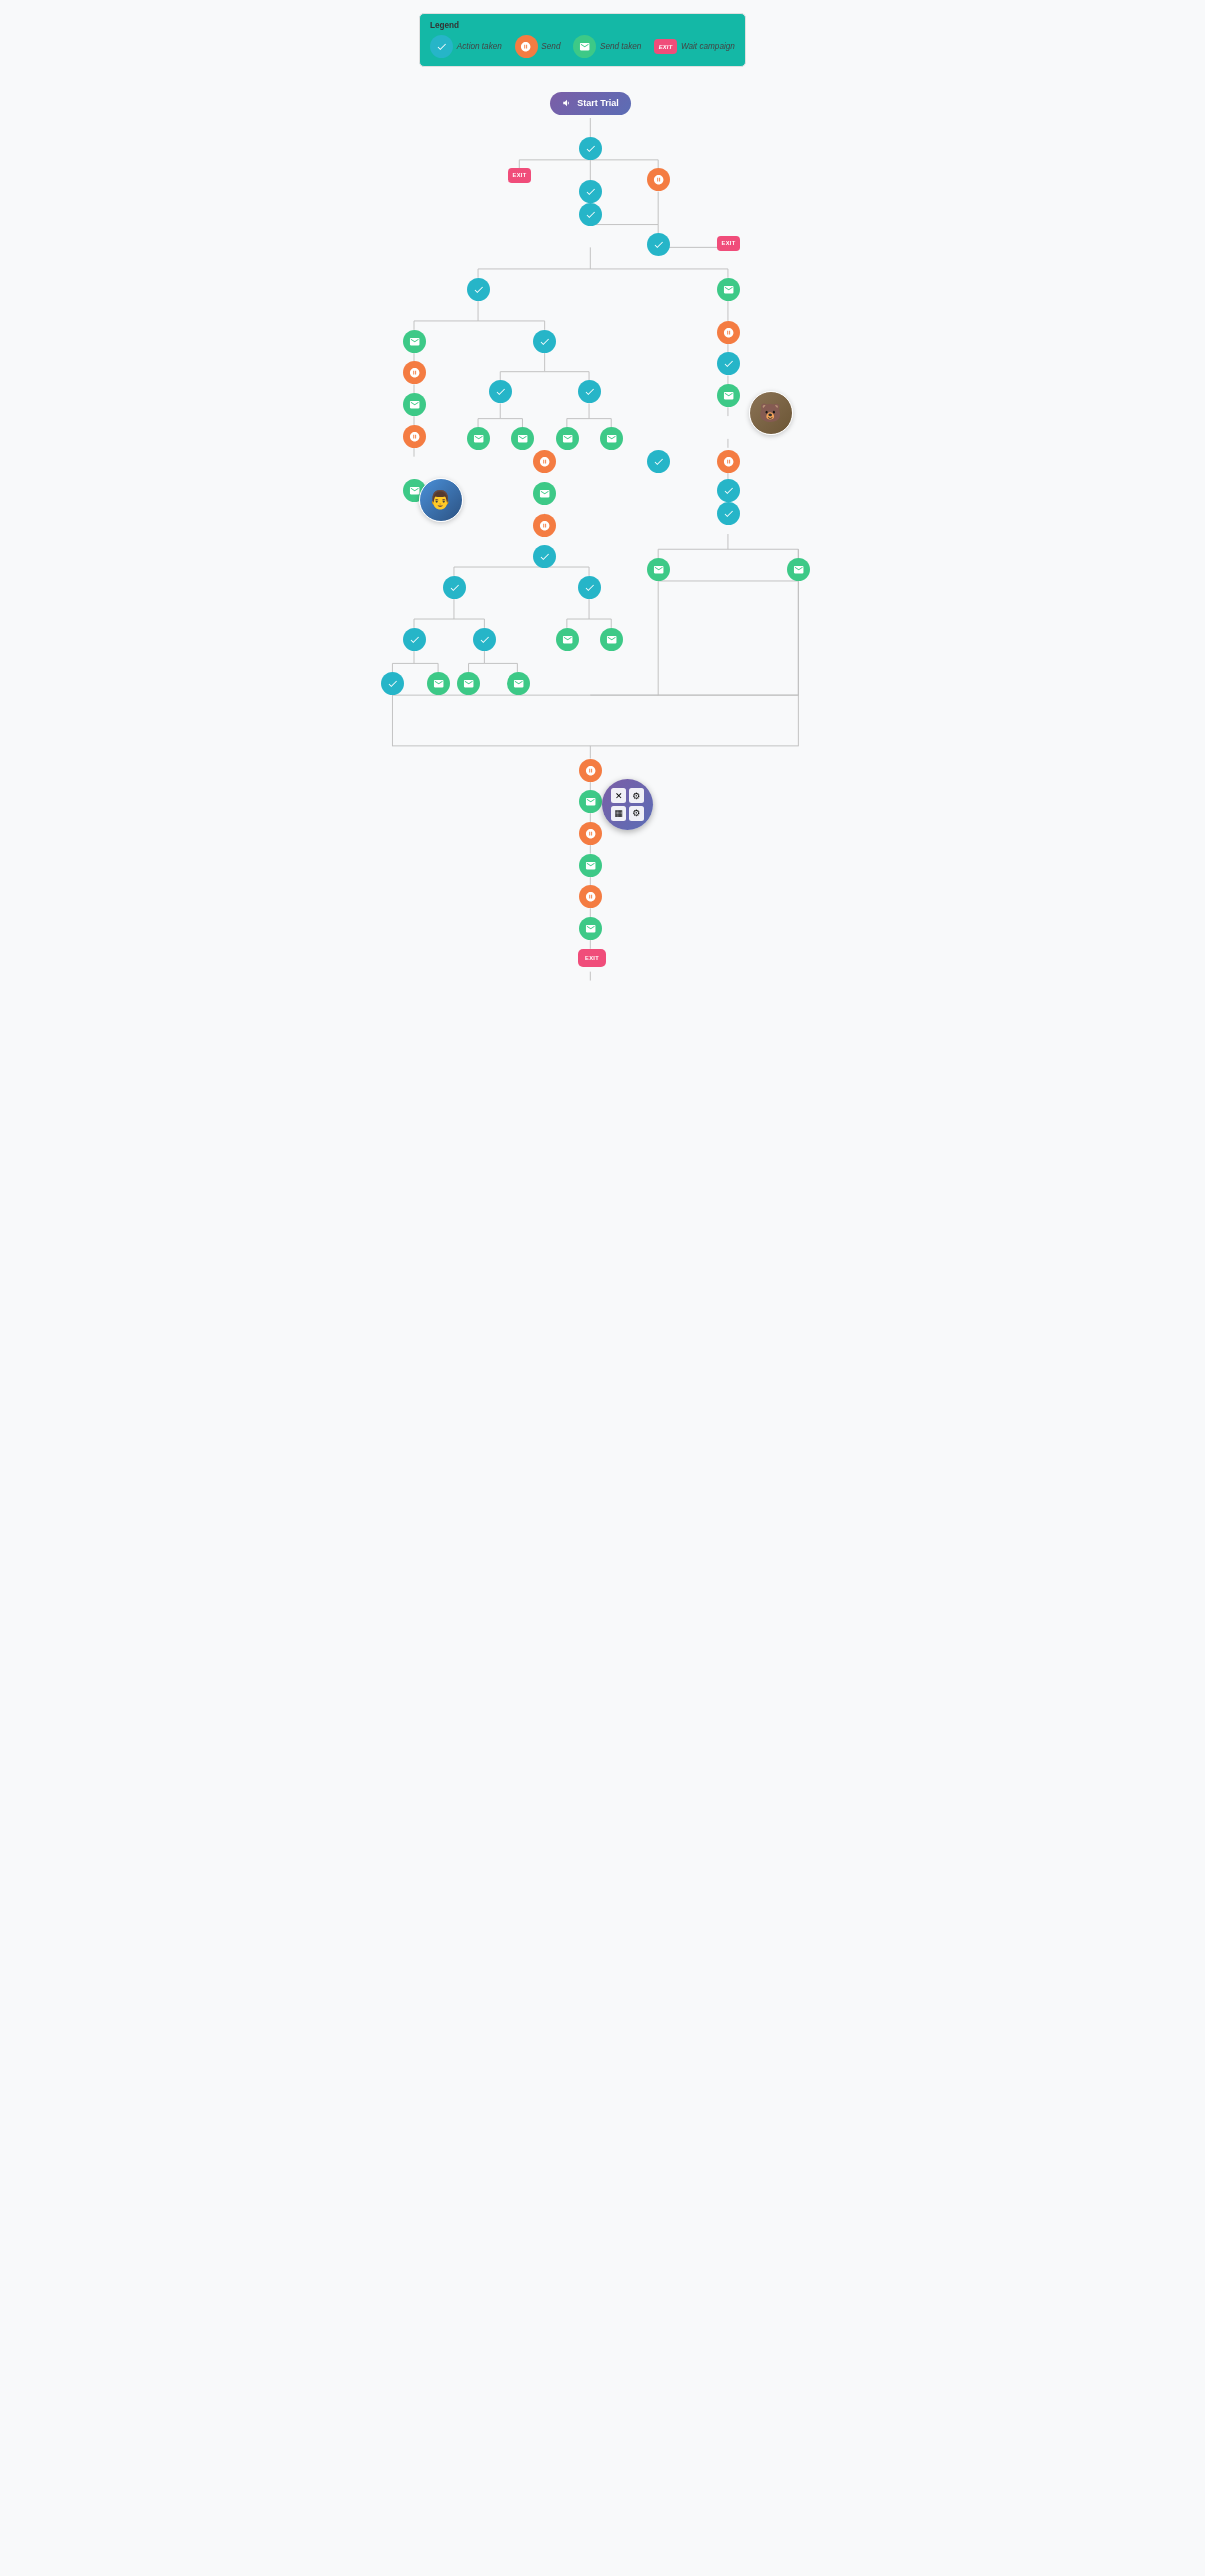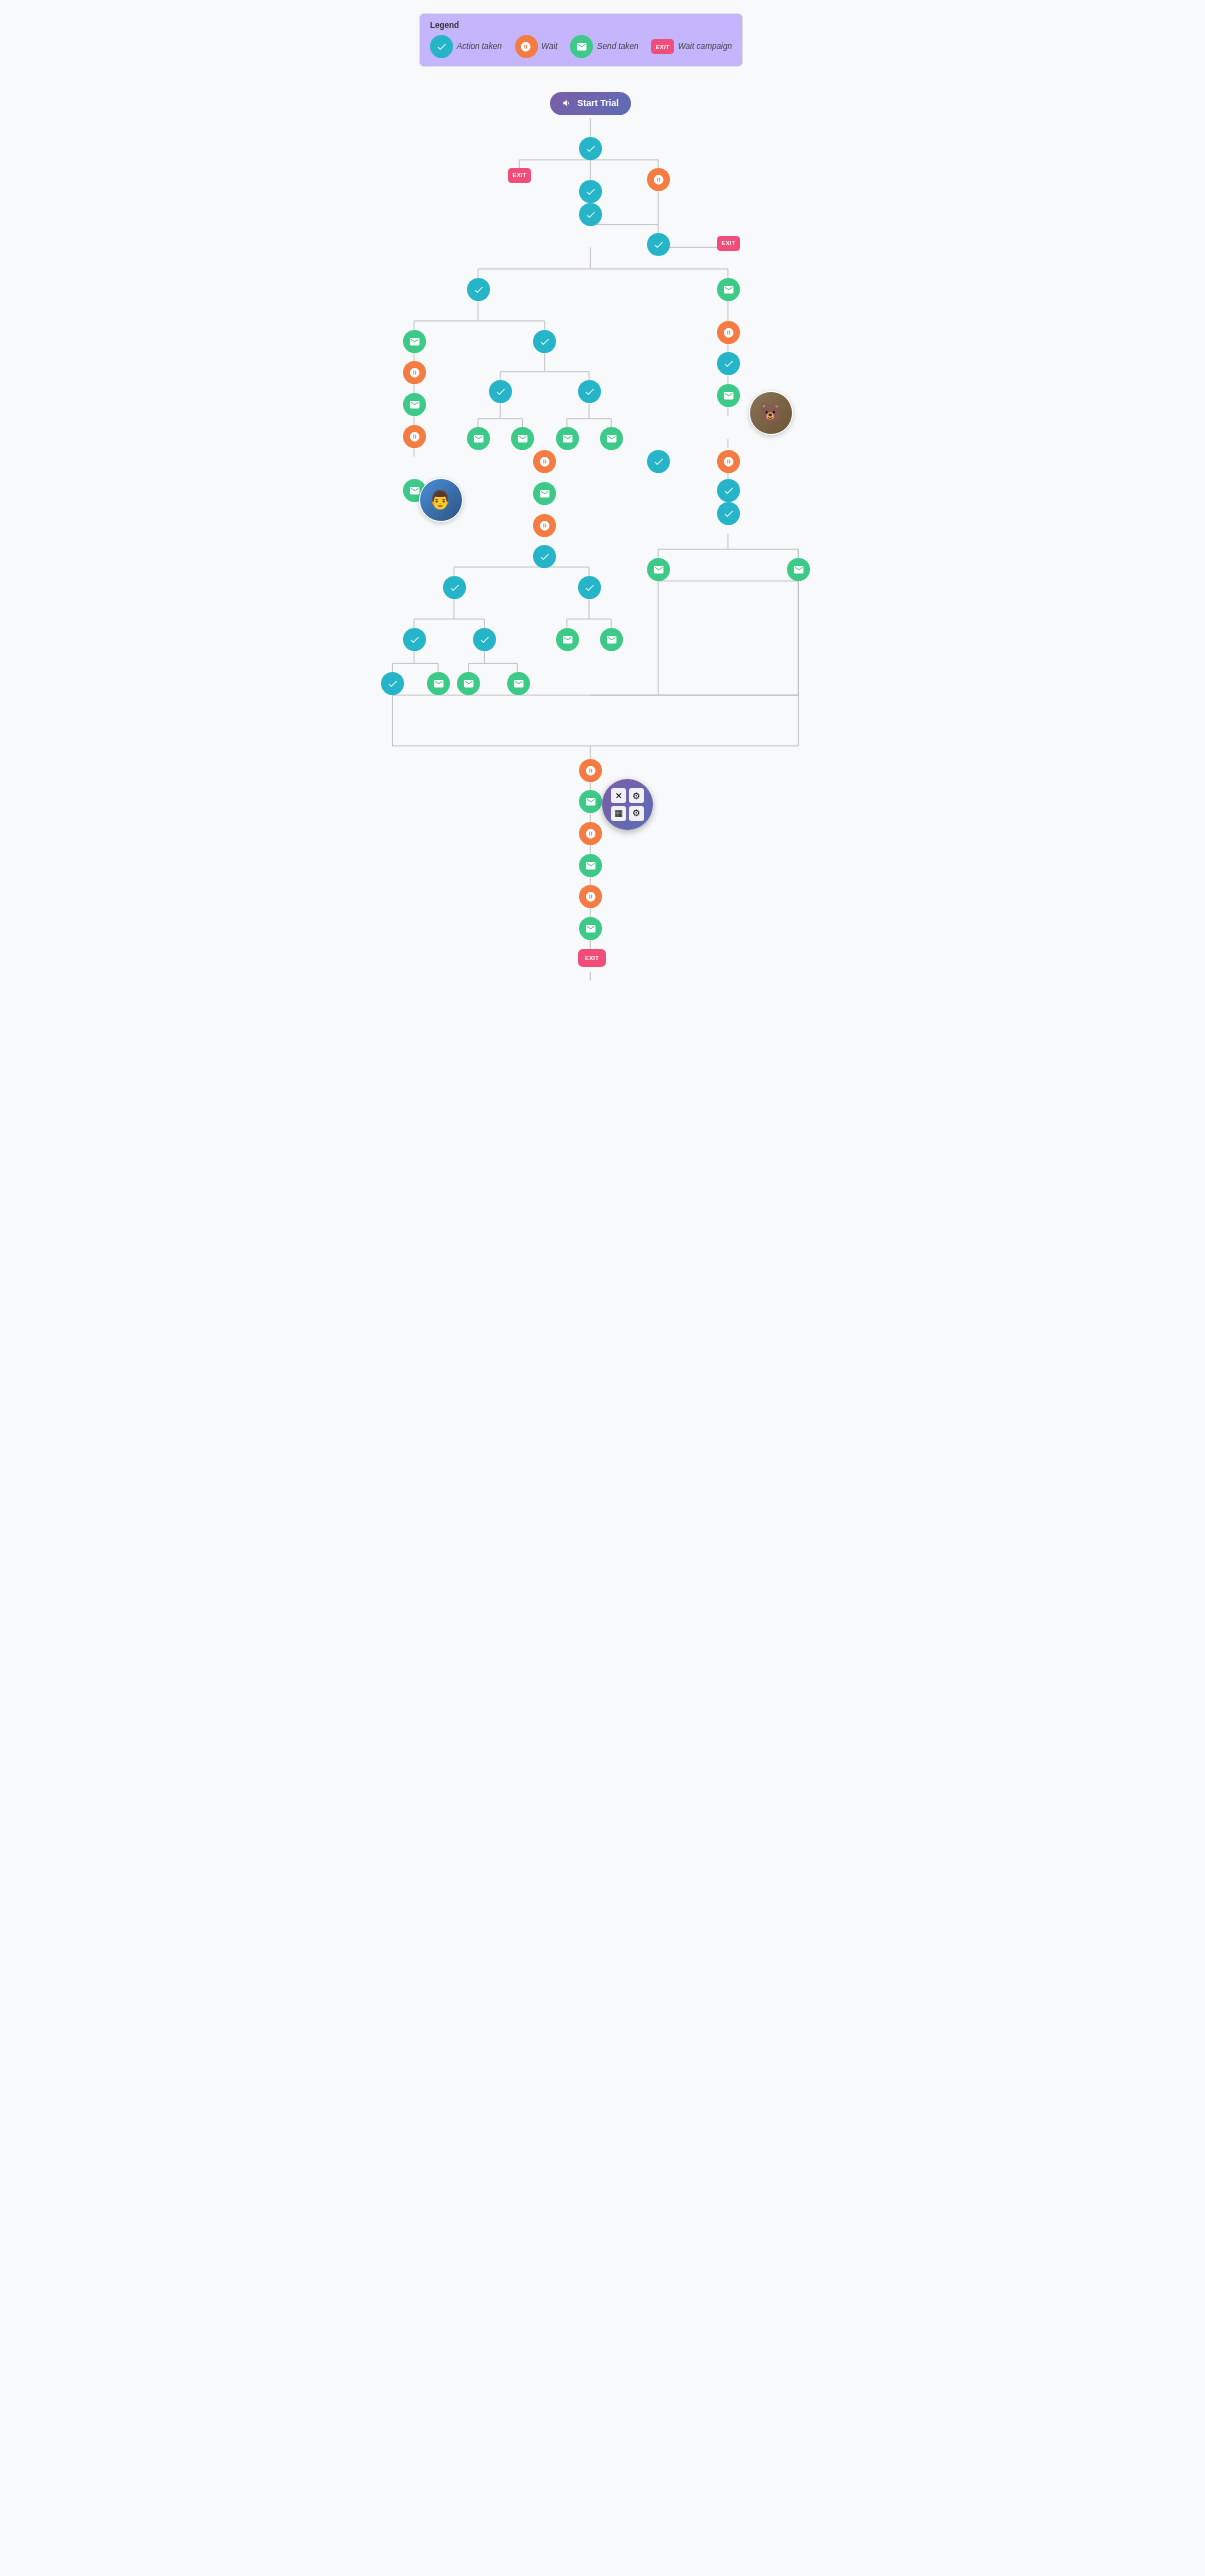--- a/index.html
+++ b/index.html
@@ -13,21 +13,21 @@
       padding: 12.7px;
     }
 
     .page-container {
       width: 482px;
       position: relative;
     }
 
     
     .legend {
-      background: #c4b5fd;
+      background: #14b8a6;
       border: 0.6px solid #e0e0e0;
       border-radius: 5px;
       padding: 7.6px 10px;
       display: inline-flex;
       flex-direction: column;
       margin-bottom: 19px;
       position: relative;
       left: 57px;
     }
     .legend-title {
@@ -188,21 +188,21 @@
             </svg>
         </div>
         <span>Action taken</span>
       </div>
       <div class="legend-item">
         <div class="node node-wait">
           <svg class="icon-svg" viewBox="0 0 24 24">
               <path d="M12 2C6.48 2 2 6.48 2 12s4.48 10 10 10 10-4.48 10-10S17.52 2 12 2zm-1 14H9V8h2v8zm4 0h-2V8h2v8z"></path>
             </svg>
         </div>
-        <span>Wait</span>
+        <span>Send</span>
       </div>
       <div class="legend-item">
         <div class="node node-email">
           <svg class="icon-svg" viewBox="0 0 24 24">
               <path d="M20 4H4c-1.1 0-2 .9-2 2v12c0 1.1.9 2 2 2h16c1.1 0 2-.9 2-2V6c0-1.1-.9-2-2-2zm0 4l-8 5-8-5V6l8 5 8-5v2z"></path>
             </svg>
         </div>
         <span>Send taken</span>
       </div>
       <div class="legend-item">

